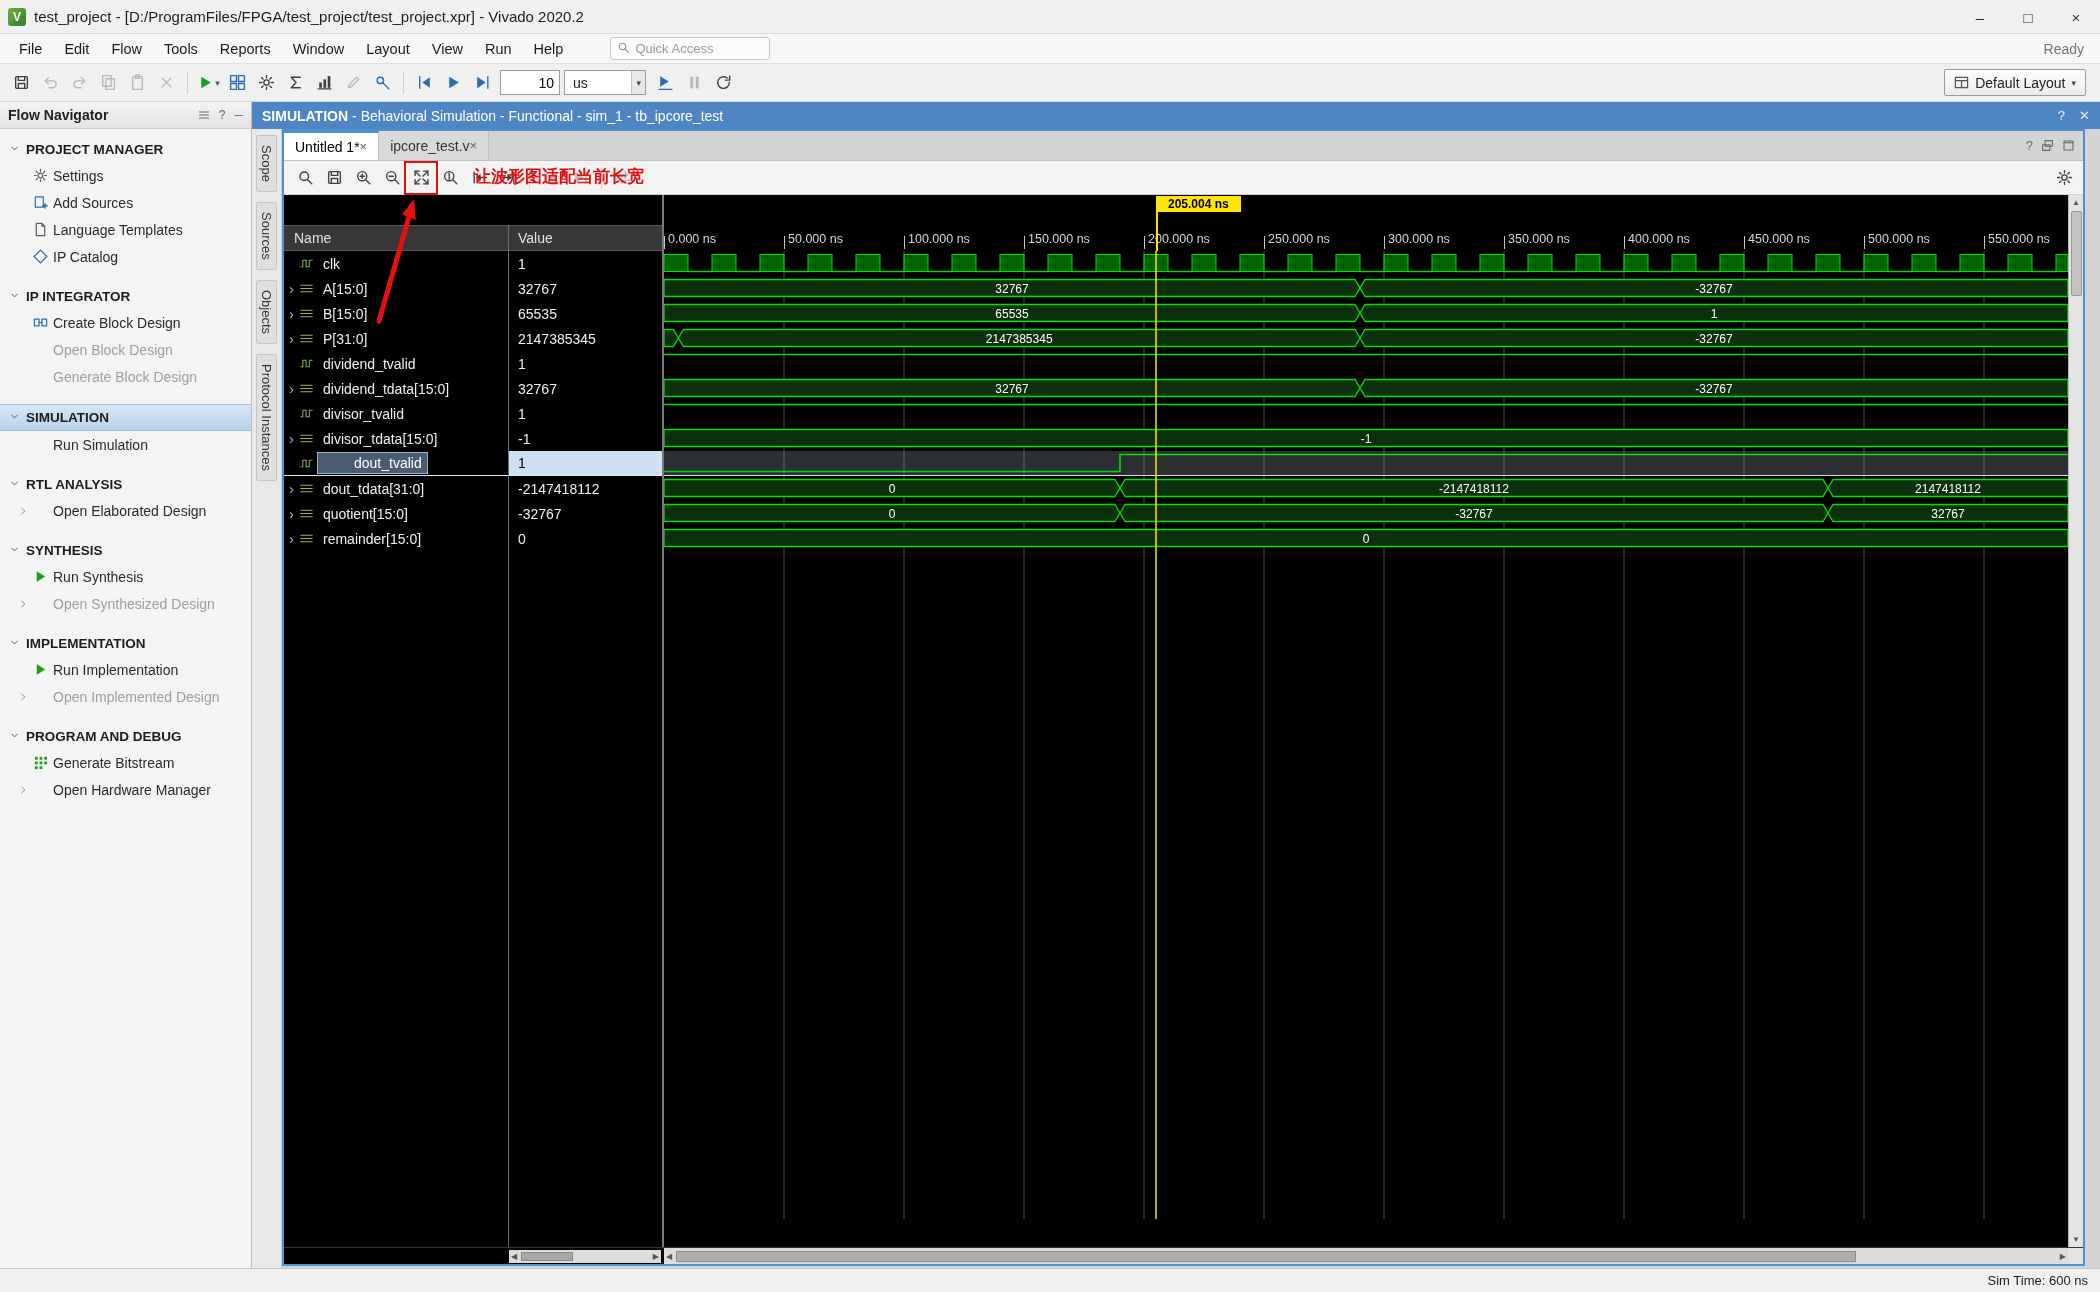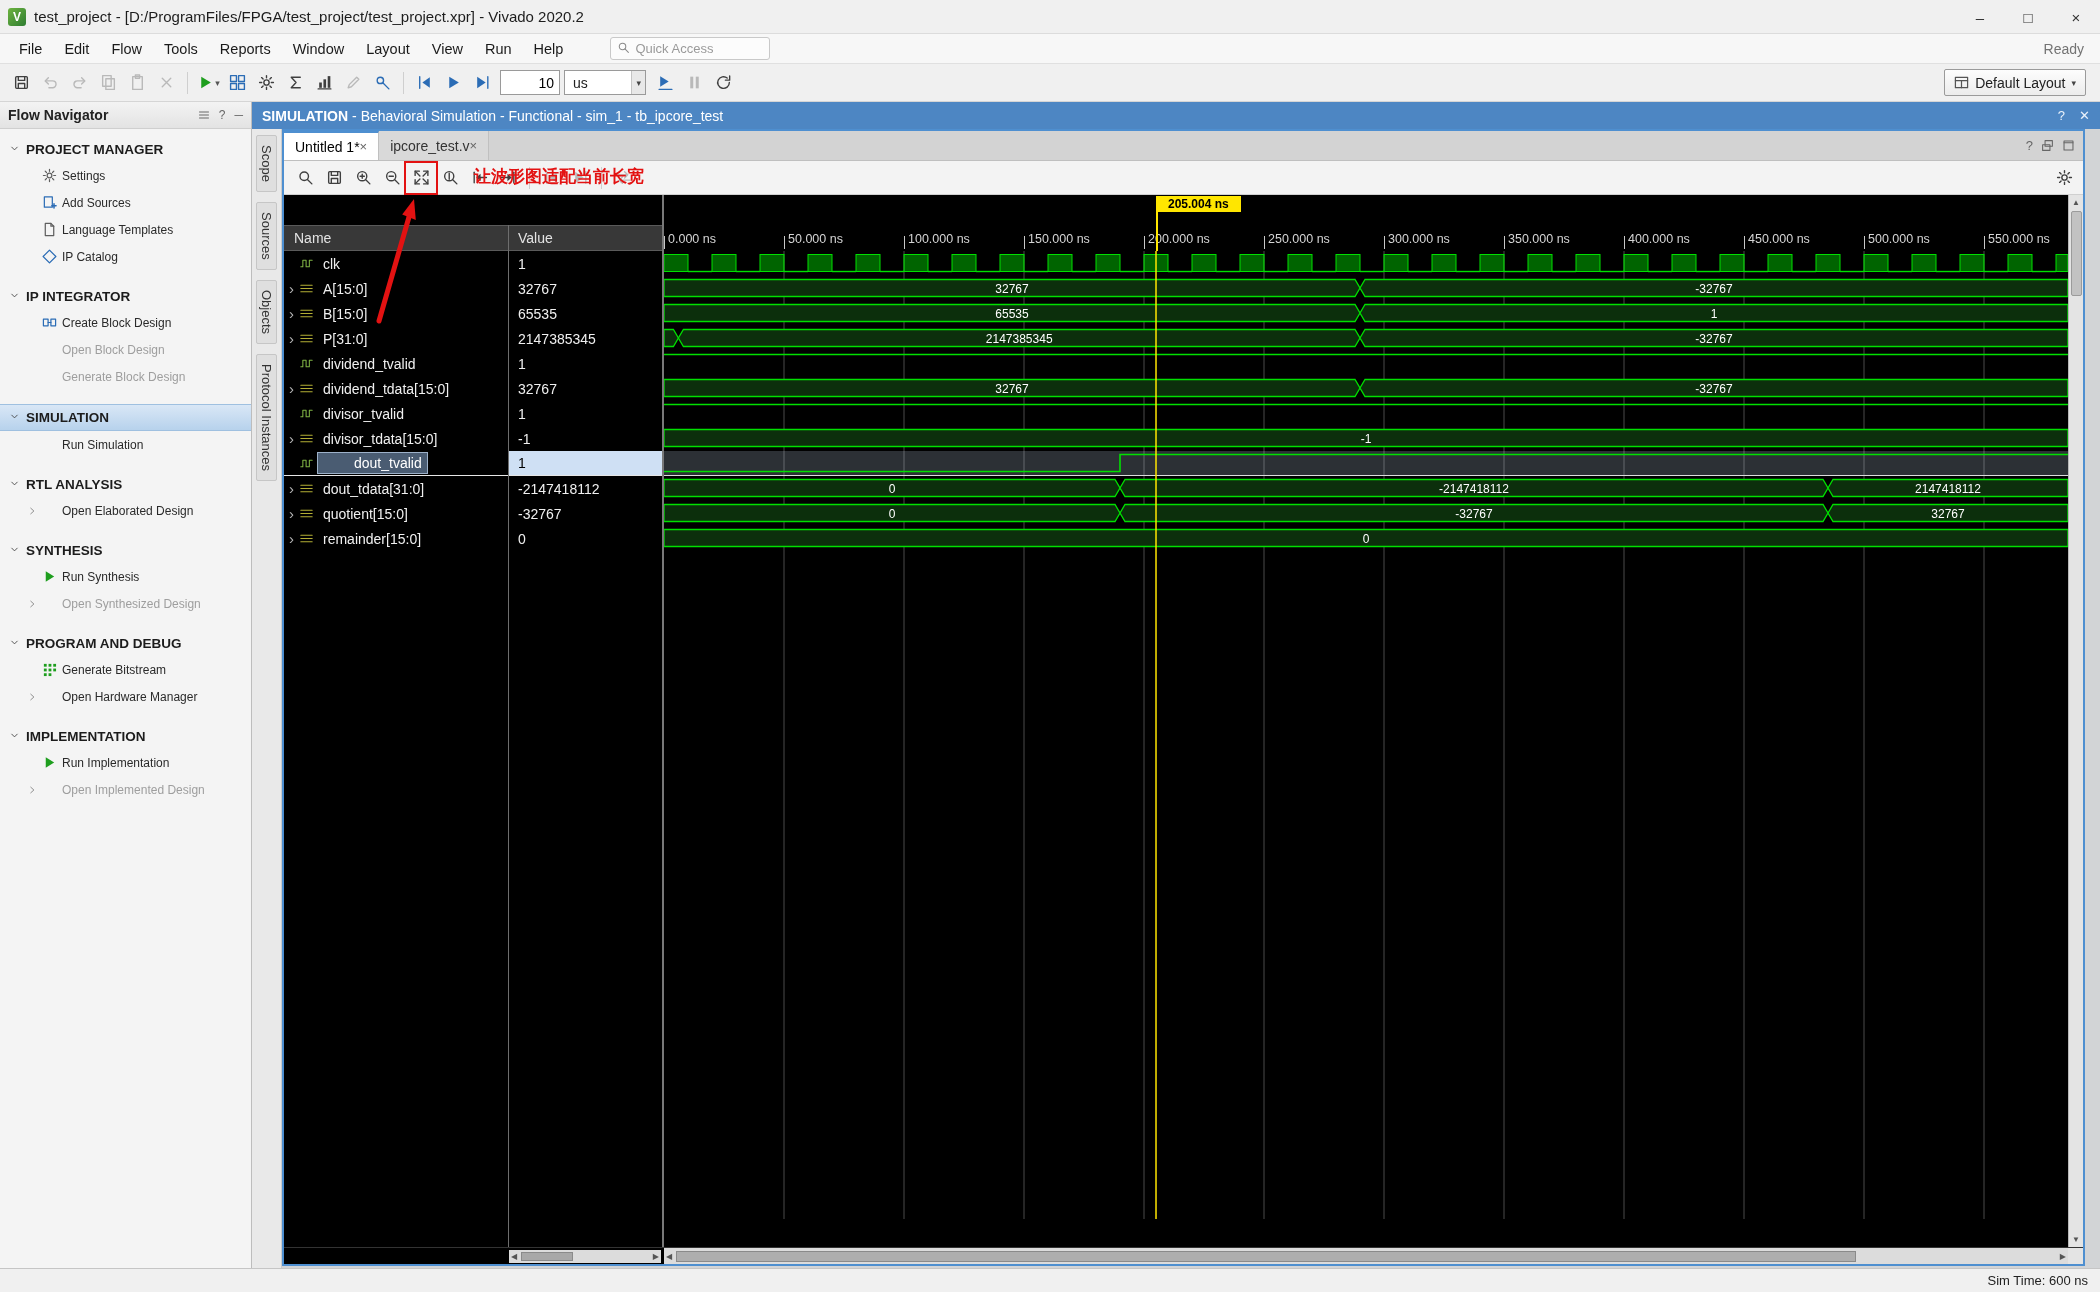--- a/index.html
+++ b/index.html
@@ -44,21 +44,21 @@
   .fn-header { height: 27px; background: linear-gradient(#f3f3f3,#e3e3e3); border-bottom: 1px solid #cfcfcf; display: flex; align-items: center; padding: 0 8px; }
   .fn-title { font-size: 14px; font-weight: bold; color: #222; }
   .fn-hicons { margin-left: auto; display: flex; gap: 9px; color: #666; align-items: center; }
   .fn-hicons svg { width: 12px; height: 12px; }
   .fn-hicons span { display: inline-flex; }
   #fn-tree { flex: 1; overflow: hidden; padding-top: 8px; }
   .fn-section { margin-bottom: 14px; }
   .fn-sec-header { display: flex; align-items: center; gap: 6px; padding: 5px 6px 5px 9px; font-size: 13.5px; font-weight: bold; color: #1c1c1c; }
   .fn-sec-header.sel { background: linear-gradient(#d9e7f6,#b7d2ec); border-top: 1px solid #9fc0e0; border-bottom: 1px solid #9fc0e0; }
   .fn-chev svg { width: 11px; height: 11px; color: #444; }
-  .fn-item { display: flex; align-items: center; height: 27px; padding-left: 27px; font-size: 12px; color: #2a2a2a; }
+  .fn-item { display: flex; align-items: center; height: 27px; padding-left: 18px; font-size: 14px; color: #2a2a2a; }
   .fn-item.dis { color: #9e9e9e; }
   .fn-pre { width: 15px; display: inline-flex; }
   .fn-pre svg { width: 10px; height: 10px; color: #777; }
   .fn-icon { width: 20px; display: inline-flex; }
   .fn-icon svg { width: 15px; height: 15px; }
   .fn-icon.c-blue { color: #2b6cb5; } .fn-icon.c-green { color: #1e9e1e; } .fn-icon.c-gray { color: #5f5f5f; }
 
   
   .right-region { flex: 1; display: flex; flex-direction: column; min-width: 0; }
   .sim-header { height: 27px; background: #4d86c3; color: #fff; display: flex; align-items: center; padding: 0 10px; font-size: 14px; }
@@ -454,20 +454,46 @@
               </span>
               <span class="fn-icon"></span>
               <span class="fn-label">Open Synthesized Design</span>
             </div>
           </div>
           <div class="fn-section">
             <div class="fn-sec-header">
               <span class="fn-chev"><svg viewBox="0 0 16 16" fill="none" stroke="currentColor" stroke-width="1.3" stroke-linecap="round" stroke-linejoin="round">
                   <path d="M4 6l4 4 4-4"></path>
                 </svg></span>
+              <span>IMPLEMENTATION</span>
+            </div>
+            <div class="fn-item">
+              <span class="fn-pre"></span>
+              <span class="fn-icon c-green">
+                <svg viewBox="0 0 16 16" fill="none" stroke="currentColor" stroke-width="1.3" stroke-linecap="round" stroke-linejoin="round">
+                  <path d="M4 2.5L13 8 4 13.5Z" fill="currentColor" stroke="none"></path>
+                </svg>
+              </span>
+              <span class="fn-label">Run Implementation</span>
+            </div>
+            <div class="fn-item dis">
+              <span class="fn-pre">
+                <svg viewBox="0 0 16 16" fill="none" stroke="currentColor" stroke-width="1.3" stroke-linecap="round" stroke-linejoin="round">
+                  <path d="M6 3.5L11 8l-5 4.5"></path>
+                </svg>
+              </span>
+              <span class="fn-icon"></span>
+              <span class="fn-label">Open Implemented Design</span>
+            </div>
+          </div>
+          <div class="fn-section">
+            <div class="fn-sec-header">
+              <span class="fn-chev"><svg viewBox="0 0 16 16" fill="none" stroke="currentColor" stroke-width="1.3" stroke-linecap="round" stroke-linejoin="round">
+                  <path d="M4 6l4 4 4-4"></path>
+                </svg></span>
               <span>PROGRAM AND DEBUG</span>
             </div>
             <div class="fn-item">
               <span class="fn-pre"></span>
               <span class="fn-icon c-green">
                 <svg viewBox="0 0 16 16" fill="none" stroke="currentColor" stroke-width="1.3" stroke-linecap="round" stroke-linejoin="round">
                   <g fill="currentColor" stroke="none">
                     <rect x="2" y="2" width="3" height="3"></rect>
                     <rect x="7" y="2" width="3" height="3"></rect>
                     <rect x="12" y="2" width="3" height="3"></rect>
@@ -482,46 +508,20 @@
               <span class="fn-label">Generate Bitstream</span>
             </div>
             <div class="fn-item">
               <span class="fn-pre">
                 <svg viewBox="0 0 16 16" fill="none" stroke="currentColor" stroke-width="1.3" stroke-linecap="round" stroke-linejoin="round">
                   <path d="M6 3.5L11 8l-5 4.5"></path>
                 </svg>
               </span>
               <span class="fn-icon"></span>
               <span class="fn-label">Open Hardware Manager</span>
-            </div>
-          </div>
-          <div class="fn-section">
-            <div class="fn-sec-header">
-              <span class="fn-chev"><svg viewBox="0 0 16 16" fill="none" stroke="currentColor" stroke-width="1.3" stroke-linecap="round" stroke-linejoin="round">
-                  <path d="M4 6l4 4 4-4"></path>
-                </svg></span>
-              <span>IMPLEMENTATION</span>
-            </div>
-            <div class="fn-item">
-              <span class="fn-pre"></span>
-              <span class="fn-icon c-green">
-                <svg viewBox="0 0 16 16" fill="none" stroke="currentColor" stroke-width="1.3" stroke-linecap="round" stroke-linejoin="round">
-                  <path d="M4 2.5L13 8 4 13.5Z" fill="currentColor" stroke="none"></path>
-                </svg>
-              </span>
-              <span class="fn-label">Run Implementation</span>
-            </div>
-            <div class="fn-item dis">
-              <span class="fn-pre">
-                <svg viewBox="0 0 16 16" fill="none" stroke="currentColor" stroke-width="1.3" stroke-linecap="round" stroke-linejoin="round">
-                  <path d="M6 3.5L11 8l-5 4.5"></path>
-                </svg>
-              </span>
-              <span class="fn-icon"></span>
-              <span class="fn-label">Open Implemented Design</span>
             </div>
           </div>
         </div>
     </div>
 
     <div class="right-region">
       <div class="sim-header">
         <span class="sim-bold">SIMULATION</span>
         <span>- Behavioral Simulation - Functional - sim_1 - tb_ipcore_test</span>
         <span class="sim-hicons">

